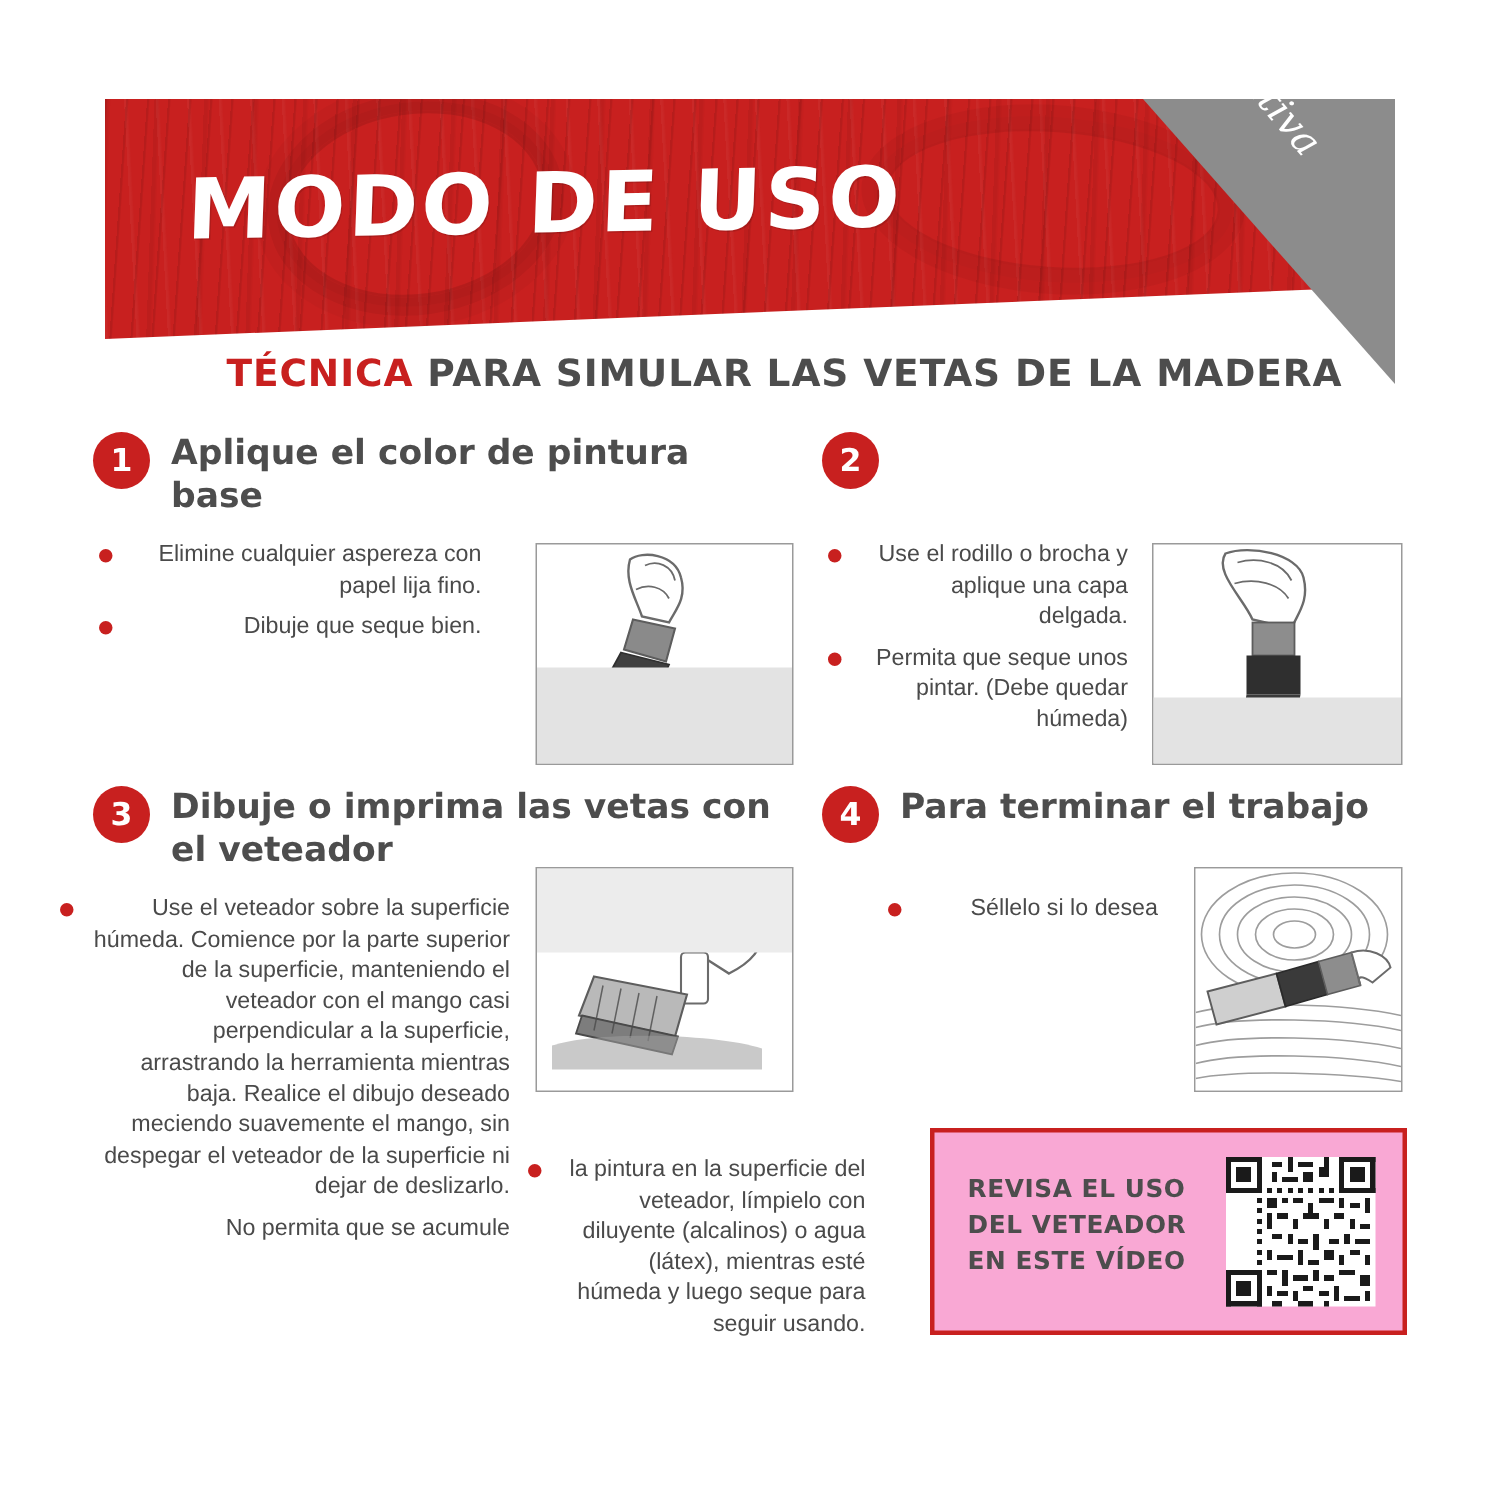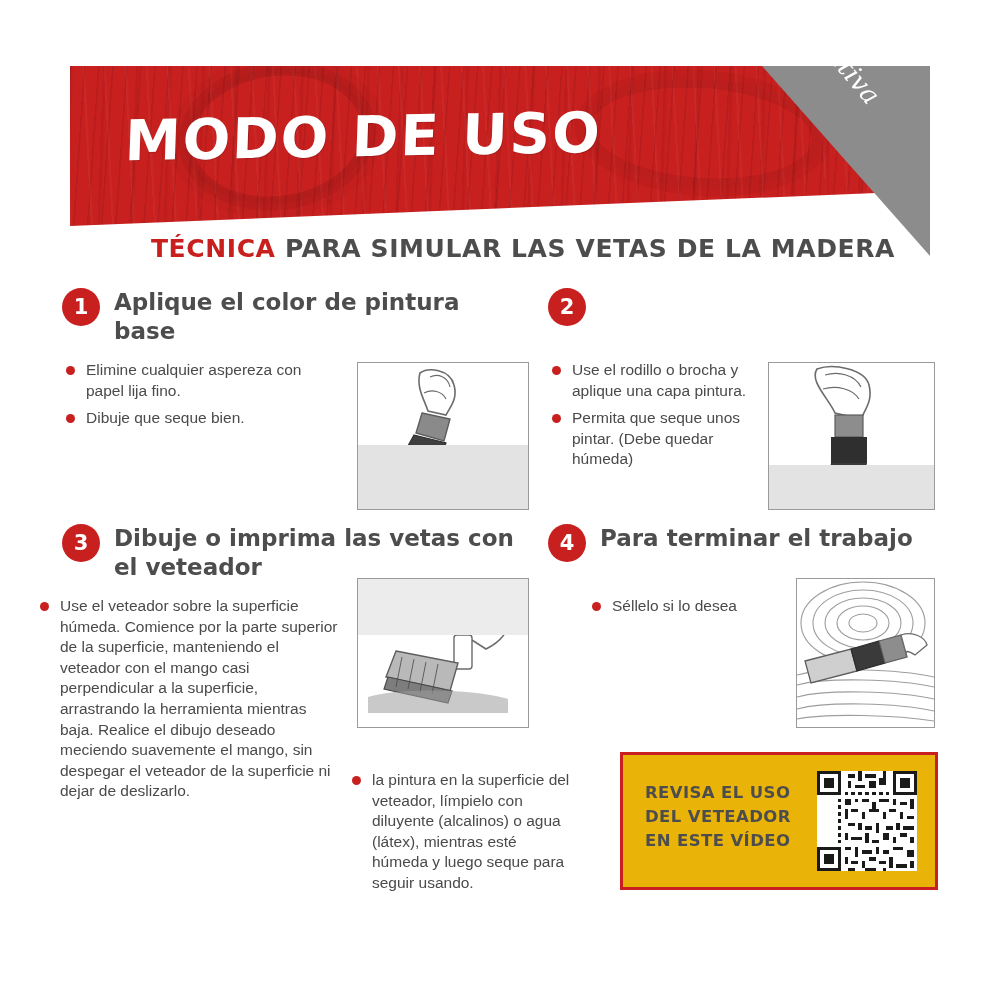--- a/index.html
+++ b/index.html
@@ -168,20 +168,21 @@
     padding: 0;
     list-style: none;
     font-size: 15.5px;
     line-height: 1.33;
     color: #4a4a4a;
   }
   ul.bullets li {
     position: relative;
     padding-left: 20px;
     margin-bottom: 7px;
+    text-align: right;
   }
   ul.bullets li::before {
     content: "";
     position: absolute;
     left: 0; top: 6px;
     width: 9px; height: 9px;
     border-radius: 50%;
     background: #c8201f;
   }
   li.nobullet { padding-left: 20px; margin-bottom: 0; }
@@ -208,21 +209,21 @@
   }
 
   
   .video-box {
     position: absolute;
     left: 620px;
     top: 752px;
     width: 312px;
     height: 132px;
     border: 3px solid #c8201f;
-    background: #eab308;
+    background: #f9a8d4;
   }
   .video-text {
     position: absolute;
     left: 22px;
     top: 26px;
     font-size: 16.5px;
     font-weight: bold;
     line-height: 1.45;
     color: #4d4d4d;
     letter-spacing: .4px;
@@ -281,21 +282,21 @@
     <path d="M44 94 L78 104 C70 122, 48 124, 34 112 Z" fill="#3f3f3f"></path>
     <path d="M20 112 C40 104, 70 106, 96 116 L96 128 L20 128 Z" fill="#6f6f6f" opacity="0.85"></path>
   </svg>
 </div>
 
 <div class="step-head" style="left:548px; top:288px; width:390px;">
   <div class="badge">2</div>
 </div>
 
 <ul class="bullets" style="left:552px; top:360px; width:200px;">
-  <li>Use el rodillo o brocha y aplique una capa pintura.</li>
+  <li>Use el rodillo o brocha y aplique una capa delgada.</li>
   <li>Permita que seque unos pintar. (Debe quedar húmeda)</li>
 </ul>
 
 <div class="frame" style="left:768px; top:362px; width:165px; height:146px;">
   <div class="ill-band-bottom" style="height:30%;"></div>
   <svg viewBox="0 0 165 146" width="165" height="146">
     <path d="M48 6 C64 0, 96 6, 100 22 C104 38, 96 46, 92 56 L66 50 C60 36, 40 18, 48 6 Z" fill="#ffffff" stroke="#6b6b6b" stroke-width="1.6"></path>
     <path d="M56 12 C70 8, 86 12, 92 24" fill="none" stroke="#6b6b6b" stroke-width="1.2"></path>
     <path d="M54 26 C68 22, 84 26, 90 36" fill="none" stroke="#6b6b6b" stroke-width="1.2"></path>
     <rect x="66" y="52" width="28" height="22" fill="#8d8d8d" stroke="#5d5d5d" stroke-width="1.2"></rect>
@@ -305,20 +306,21 @@
   </svg>
 </div>
 
 <div class="step-head" style="left:62px; top:524px; width:460px;">
   <div class="badge">3</div>
   <div class="step-title">Dibuje o imprima las vetas con el veteador</div>
 </div>
 
 <ul class="bullets" style="left:40px; top:596px; width:300px;">
   <li>Use el veteador sobre la superficie húmeda. Comience por la parte superior de la superficie, manteniendo el veteador con el mango casi perpendicular a la superficie, arrastrando la herramienta mientras baja. Realice el dibujo deseado meciendo suavemente el mango, sin despegar el veteador de la superficie ni dejar de deslizarlo.</li>
+  <li class="nobullet">No permita que se acumule</li>
 </ul>
 
 <ul class="bullets" style="left:352px; top:746px; width:225px;margin-top:24px;">
   <li>la pintura en la superficie del veteador, límpielo con diluyente (alcalinos) o agua (látex), mientras esté húmeda y luego seque para seguir usando.</li>
 </ul>
 
 <div class="frame" style="left:357px; top:578px; width:170px; height:148px;">
   <div class="ill-band-top" style="height:38%; background:#ececec;"></div>
   <svg viewBox="0 0 170 148" width="170" height="148">
     <path d="M104 14 C122 8, 146 16, 150 34 C154 54, 140 64, 128 70 L106 56 C100 42, 92 22, 104 14 Z" fill="#ffffff" stroke="#6b6b6b" stroke-width="1.6"></path>

